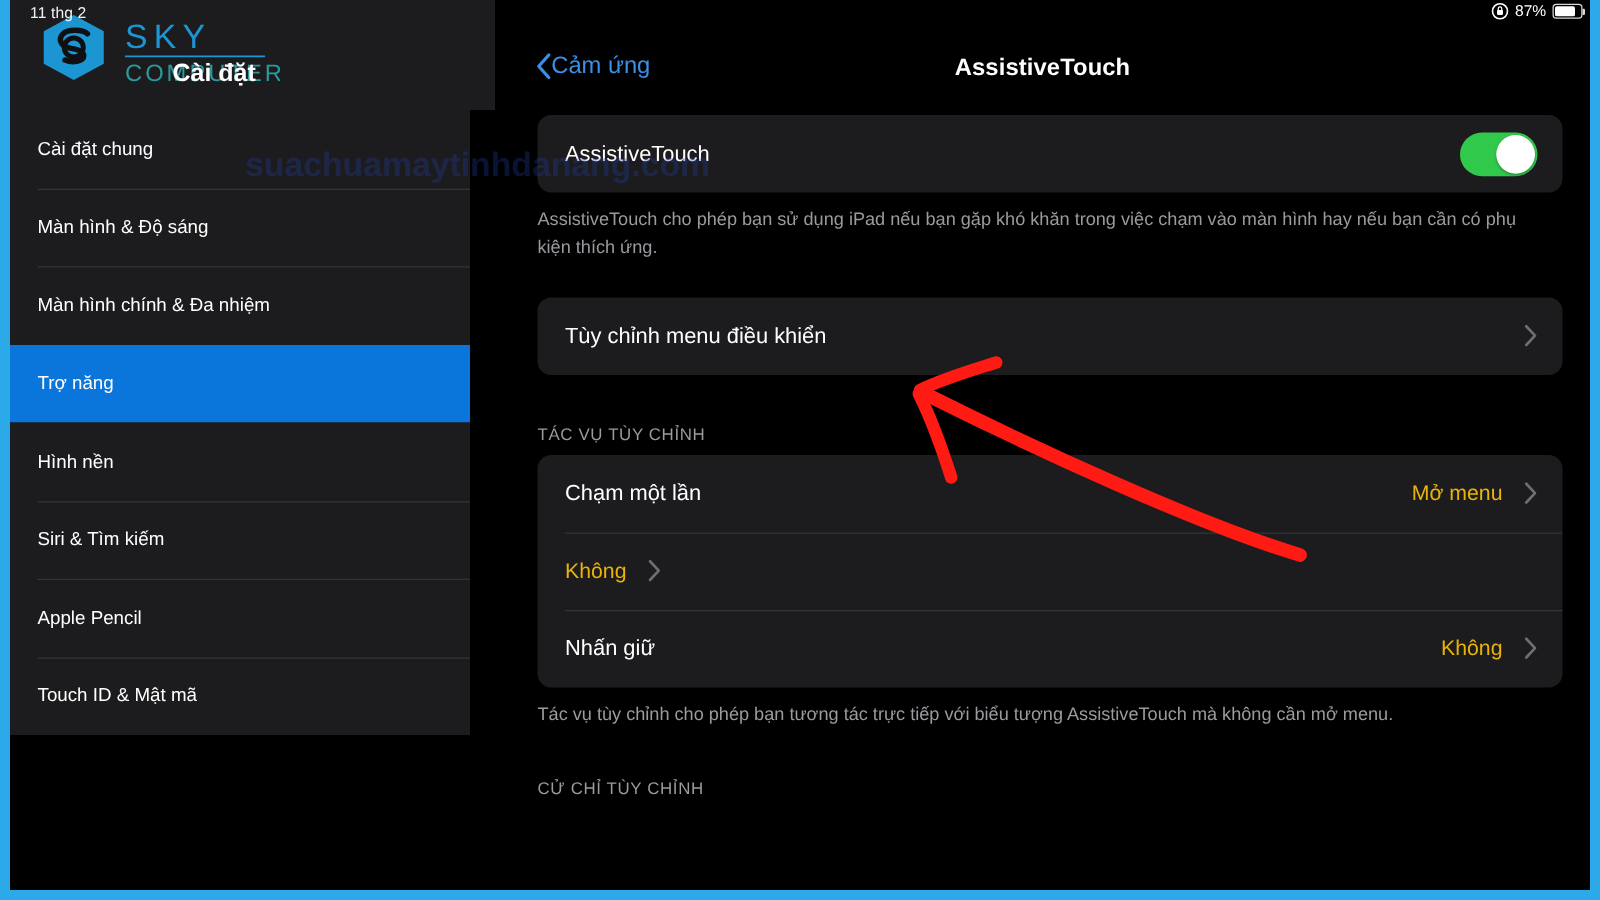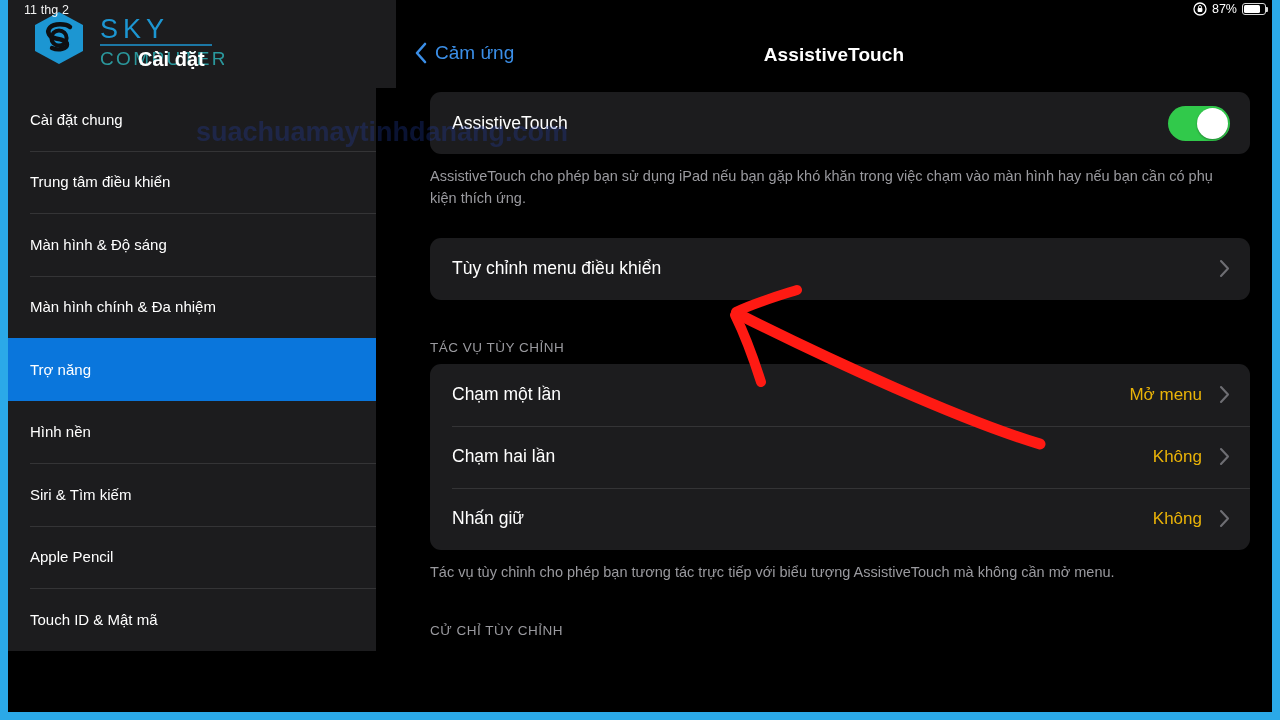--- a/index.html
+++ b/index.html
@@ -145,22 +145,22 @@
     width:876px; height:712px;
     background:#000;
     z-index:10;
   }
   #nav-bar {
     position:relative;
     height:92px;
   }
   #back-button {
     position:absolute;
-    left:18px; top:42px;
-    display:flex; align-items:center; gap:8px;
+    left:32px; top:42px;
+    display:flex; align-items:center; gap:0;
     color:#3B8FE8;
     font-size:19px;
   }
   #back-chevron { display:block; }
   #detail-title {
     position:absolute;
     left:0; right:0; top:44px;
     text-align:center;
     color:#fff;
     font-size:19px;
@@ -297,23 +297,20 @@
         <div id="sidebar-title">Cài đặt</div>
       </div>
 
       <div id="sidebar-scroll">
         <div id="sidebar-group">
 
           <div class="sb-item">
             <span>Cài đặt chung</span>
           </div>
           <div class="sb-item">
-            <span>Trung tâm điều khiển</span>
-          </div>
-          <div class="sb-item">
             <span>Màn hình &amp; Độ sáng</span>
           </div>
           <div class="sb-item">
             <span>Màn hình chính &amp; Đa nhiệm</span>
           </div>
           <div class="sb-item selected">
             <span>Trợ năng</span>
           </div>
           <div class="sb-item">
             <span>Hình nền</span>
@@ -376,21 +373,20 @@
 
           <div class="row">
             <span class="row-label">Chạm một lần</span>
             <span class="row-value">Mở menu</span>
             <svg class="chevron-right" width="11" height="19" viewBox="0 0 11 19">
               <path d="M2 2 L9 9.5 L2 17" fill="none" stroke="#6E6E73" stroke-width="2.1" stroke-linecap="round" stroke-linejoin="round"></path>
             </svg>
           </div>
 
           <div class="row">
-            <span class="row-label">Chạm hai lần</span>
             <span class="row-value">Không</span>
             <svg class="chevron-right" width="11" height="19" viewBox="0 0 11 19">
               <path d="M2 2 L9 9.5 L2 17" fill="none" stroke="#6E6E73" stroke-width="2.1" stroke-linecap="round" stroke-linejoin="round"></path>
             </svg>
           </div>
 
           <div class="row">
             <span class="row-label">Nhấn giữ</span>
             <span class="row-value">Không</span>
             <svg class="chevron-right" width="11" height="19" viewBox="0 0 11 19">

